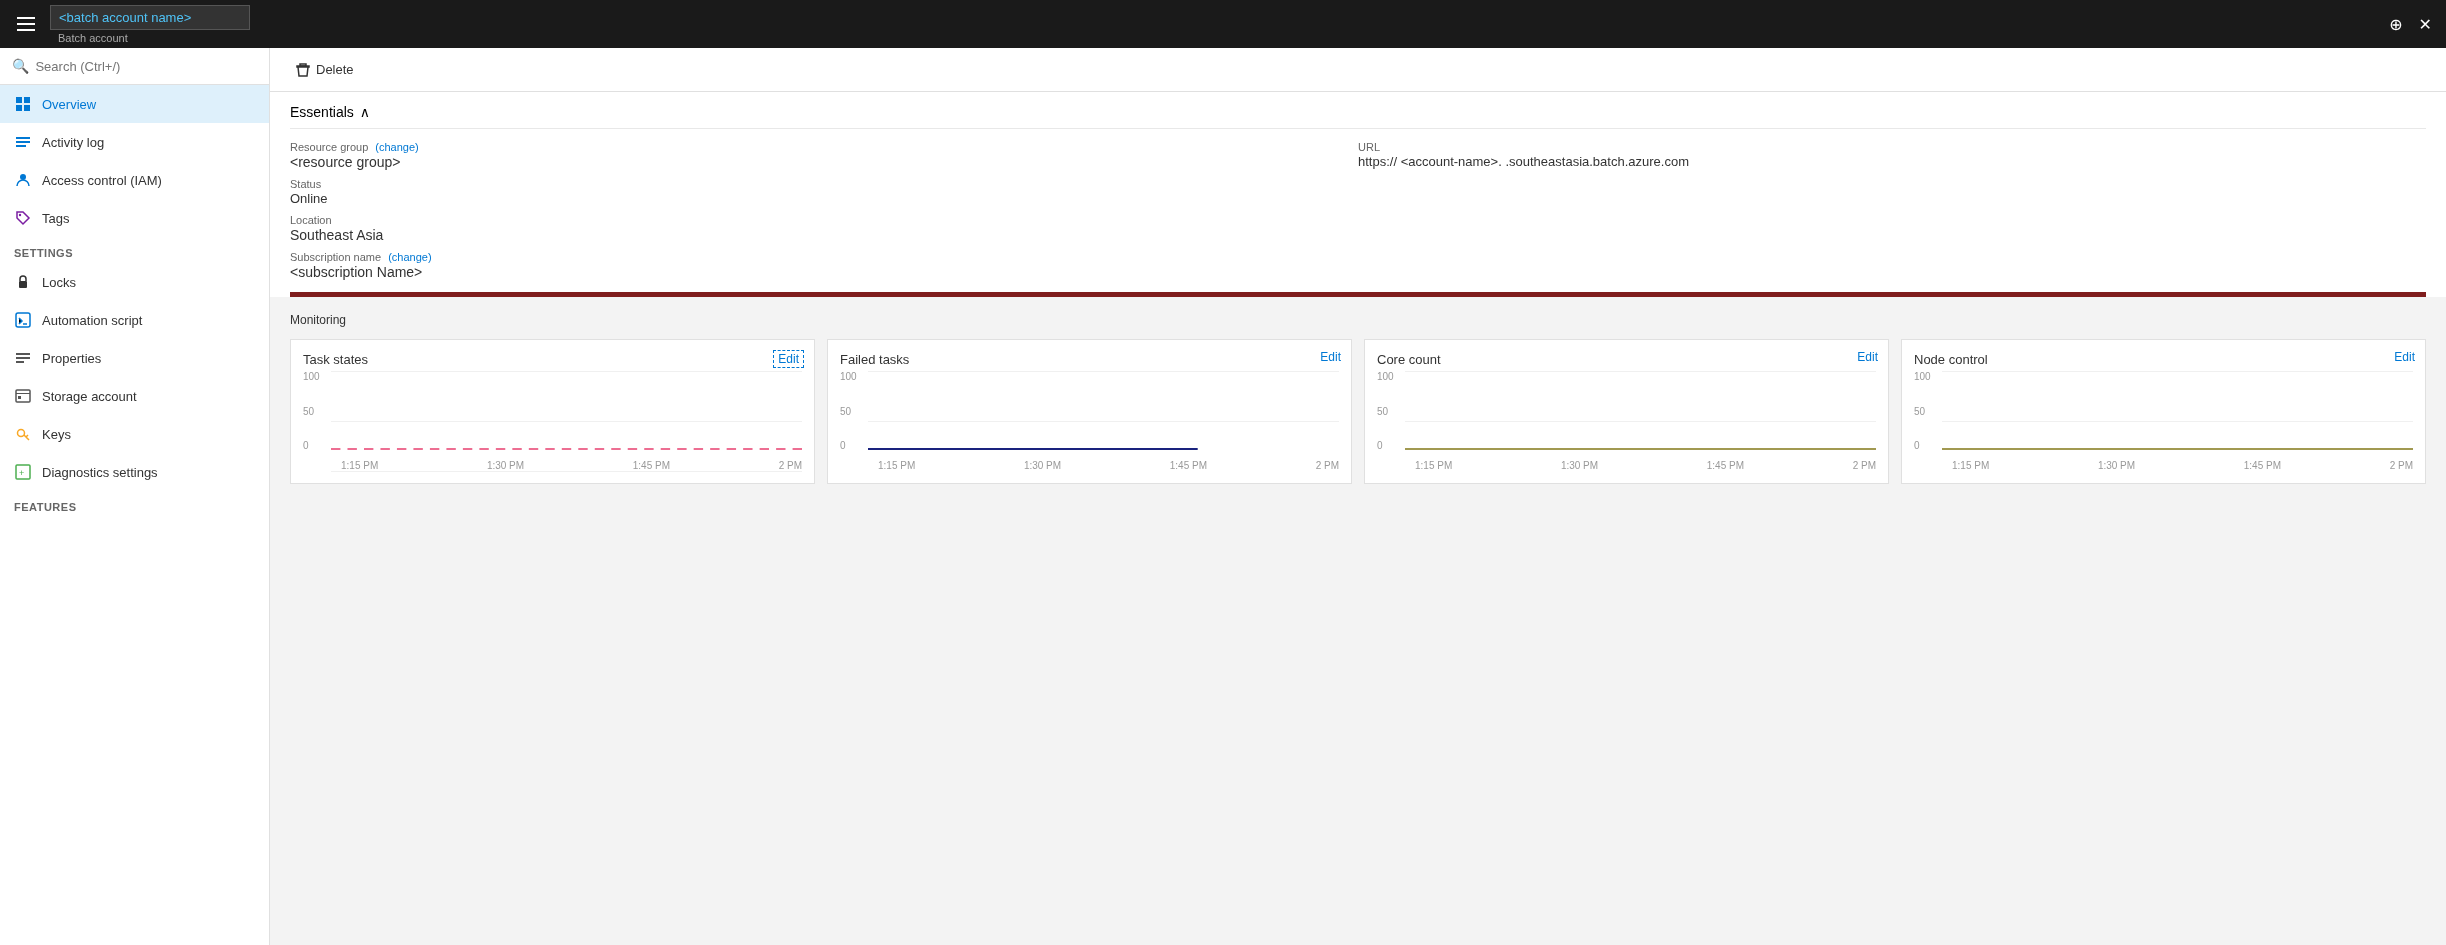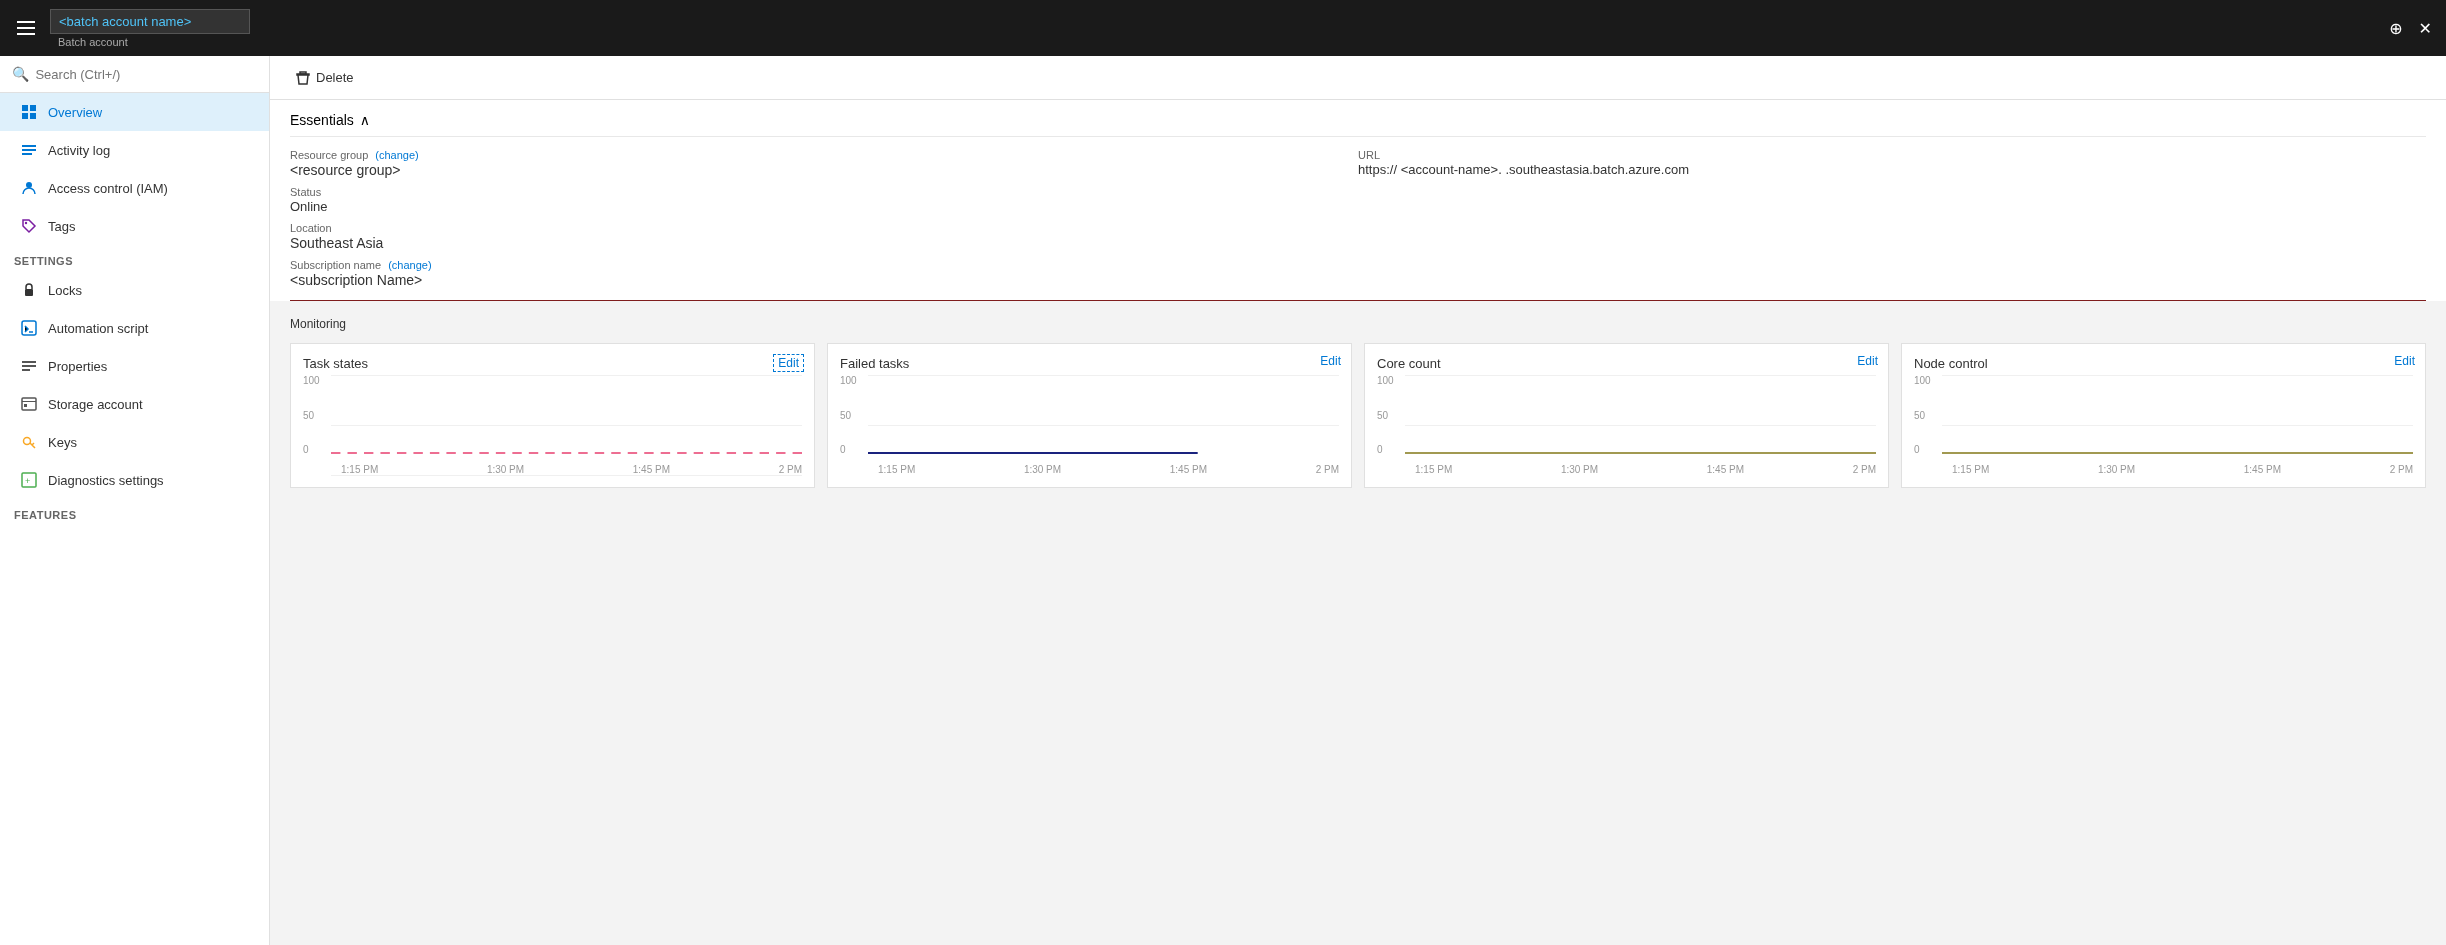--- a/index.html
+++ b/index.html
@@ -1,21 +1,21 @@
 <!DOCTYPE html>
 <html><head>
   <meta charset="utf-8">
   <style>
     * { box-sizing: border-box; margin: 0; padding: 0; }
     body { font-family: 'Segoe UI', Arial, sans-serif; font-size: 13px; background: #f3f3f3; display: flex; flex-direction: column; height: 945px; overflow: hidden; }
 
     
     .topbar {
       background: #1a1a1a;
-      height: 56px;
+      height: 48px;
       display: flex;
       align-items: center;
       padding: 0 10px;
       flex-shrink: 0;
     }
     .topbar-hamburger {
       width: 32px; height: 32px;
       display: flex; align-items: center; justify-content: center;
       cursor: pointer;
     }
@@ -83,21 +83,21 @@
       font-size: 13px;
       color: #666;
       flex: 1;
       background: transparent;
     }
     .search-icon { color: #666; font-size: 14px; }
 
     .nav-item {
       display: flex;
       align-items: center;
-      padding: 10px 20px;
+      padding: 10px 14px;
       cursor: pointer;
       gap: 10px;
       font-size: 13px;
       color: #333;
     }
     .nav-item.active { background: #def0fb; color: #0078d4; }
     .nav-icon {
       width: 18px; height: 18px;
       display: flex; align-items: center; justify-content: center;
       flex-shrink: 0;
@@ -156,21 +156,21 @@
       font-size: 14px;
       font-weight: 500;
       cursor: pointer;
       border-bottom: 1px solid #e8e8e8;
     }
     .essentials-grid {
       display: grid;
       grid-template-columns: 1fr 1fr;
       gap: 0;
       padding: 12px 0;
-      border-bottom: 1px solid #7f1d1d;
+      border-bottom: 5px solid #7f1d1d;
     }
     .essentials-left, .essentials-right {
       display: flex;
       flex-direction: column;
       gap: 8px;
     }
     .field-group { display: flex; flex-direction: column; gap: 1px; }
     .field-label {
       font-size: 11px;
       color: #666;

